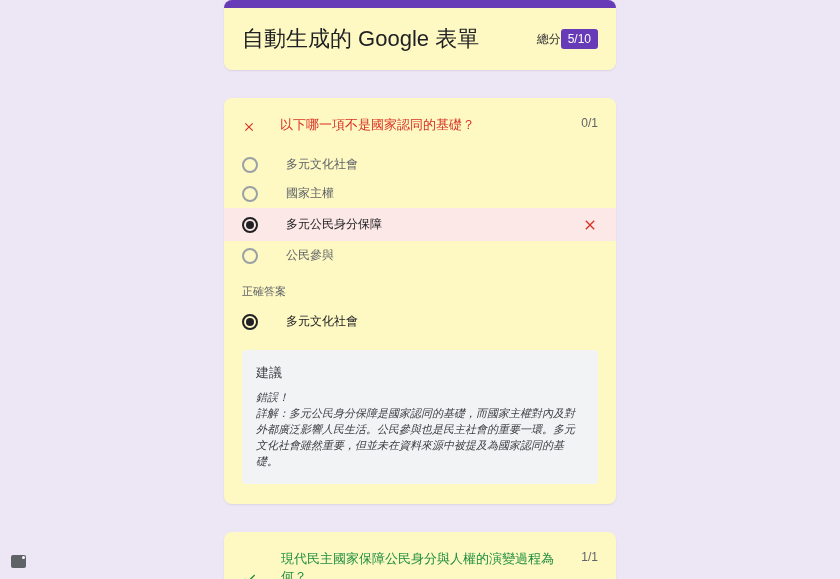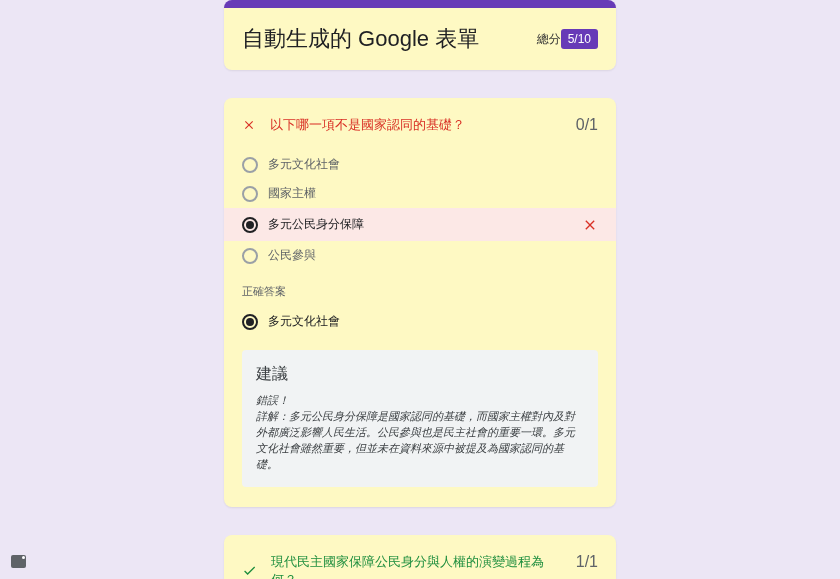--- a/index.html
+++ b/index.html
@@ -43,32 +43,32 @@
     color: #fff;
     border-radius: 3px;
     padding: 3px 7px;
     font-size: 12px;
     font-weight: 400;
     text-align: center;
   }
 
   .q-card { padding: 18px 18px 20px 18px; }
   .q-head { display: flex; align-items: flex-start; justify-content: space-between; margin-bottom: 16px; }
-  .q-title-wrap { display: flex; align-items: center; gap: 14px; }
+  .q-title-wrap { display: flex; align-items: flex-end; gap: 24px; }
   .q-title { font-size: 13px; font-weight: 500; }
-  .q-points { font-size: 16px; color: #5f6368; white-space: nowrap; margin-left: 8px; }
+  .q-points { font-size: 12px; color: #5f6368; white-space: nowrap; margin-left: 8px; }
   .wrong .q-title { color: #d93025; }
   .right .q-title { color: #1e8e3e; }
 
   .options { margin: 0 -18px; }
   .option {
     display: flex;
     align-items: center;
     padding: 6px 18px;
-    gap: 10px;
+    gap: 28px;
     position: relative;
     min-height: 28px;
   }
   .option-label { flex: 1; font-size: 12px; color: #202124; }
   .option.dim .option-label { color: #5f6368; }
 
   .radio-outline {
     width: 16px; height: 16px;
     border: 2px solid #9aa0a6;
     border-radius: 50%;
@@ -96,21 +96,21 @@
   .end-icon { margin-left: auto; flex-shrink: 0; display:flex; }
 
   .section-label { font-size: 11px; color: #5f6368; margin: 14px 0 8px 0; }
 
   .feedback-box {
     background: #f1f3f4;
     border-radius: 4px;
     padding: 14px 14px;
     margin-top: 14px;
   }
-  .feedback-title { font-size: 16px; color: #3c4043; margin-bottom: 8px; font-weight: 500; }
+  .feedback-title { font-size: 13px; color: #3c4043; margin-bottom: 8px; font-weight: 500; }
   .feedback-body { font-size: 11px; color: #3c4043; font-style: italic; line-height: 1.45; }
 
   .chip {
     position: absolute;
     left: 11px;
     bottom: 11px;
     width: 15px; height: 13px;
     background: #5f6368;
     border-radius: 2px;
     display:flex; align-items:center; justify-content:center;

